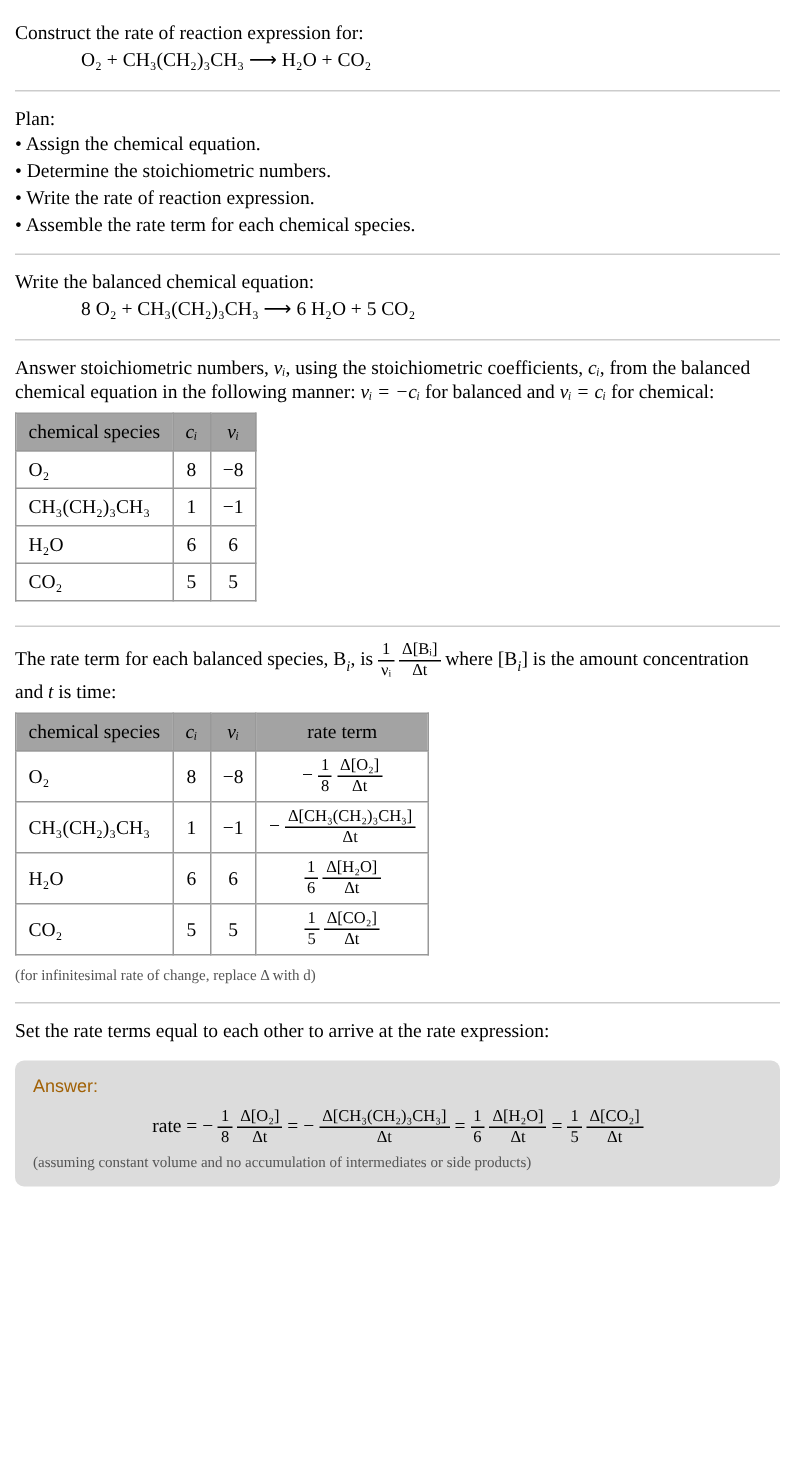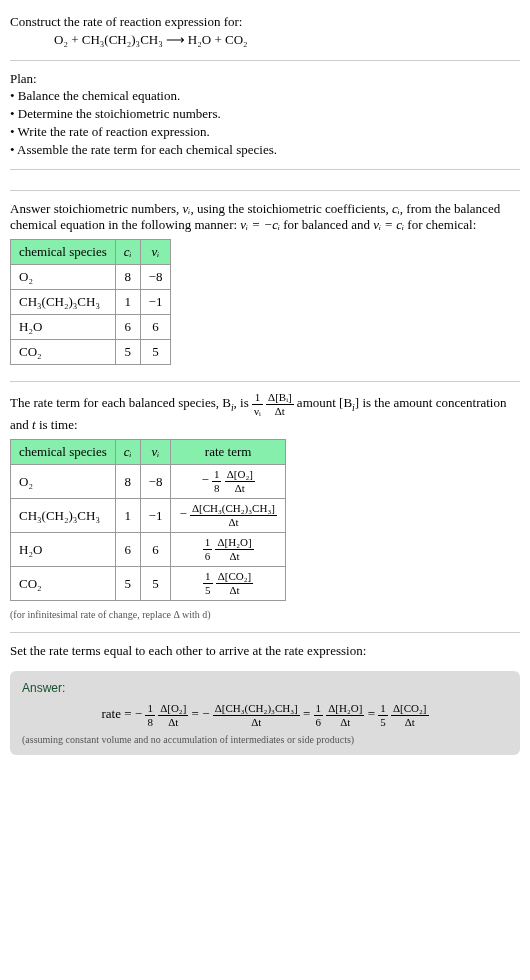--- a/index.html
+++ b/index.html
@@ -47,21 +47,21 @@
     }
     th, td {
       border: 1px solid #999;
       padding: 4px 8px;
       text-align: center;
       font-family: 'Times New Roman', serif;
       font-size: 13px;
     }
     th {
       font-weight: normal;
-      background: #86efac;
+      background: #a3a3a3;
     }
     .left-align {
       text-align: left;
     }
     .frac {
       display: inline-block;
       vertical-align: middle;
       text-align: center;
       font-size: 11px;
       line-height: 1;
@@ -82,21 +82,21 @@
     }
     .answer-box {
       background: #dcdcdc;
       border-radius: 6px;
       padding: 10px 12px;
       margin-top: 6px;
     }
     .answer-box .answer-label {
       font-family: Arial, sans-serif;
       font-size: 12px;
-      color: #14532d;
+      color: #a16207;
       margin-bottom: 4px;
     }
     .answer-box .rate-line {
       text-align: center;
       padding: 4px 0;
     }
     .answer-box .assumption {
       font-size: 10px;
       color: #555;
       padding-top: 2px;
@@ -117,30 +117,32 @@
 <div class="section">
   <div>Construct the rate of reaction expression for:</div>
   <div class="equation">O₂ + CH₃(CH₂)₃CH₃  ⟶  H₂O + CO₂</div>
 </div>
 
 <div class="divider"></div>
 
 <div class="section">
   <div>Plan:</div>
   <ul class="bullet-list">
-    <li>Balance the chemical equation.</li>
+    <li>Assign the chemical equation.</li>
     <li>Determine the stoichiometric numbers.</li>
     <li>Write the rate of reaction expression.</li>
     <li>Assemble the rate term for each chemical species.</li>
   </ul>
 </div>
 
 <div class="divider"></div>
 
 <div class="section">
+  <div>Write the balanced chemical equation:</div>
+  <div class="equation">8 O₂ + CH₃(CH₂)₃CH₃  ⟶  6 H₂O + 5 CO₂</div>
 </div>
 
 <div class="divider"></div>
 
 <div class="section">
   <div>
     <span>Answer stoichiometric numbers, </span><span class="nu">νᵢ</span><span>, using the stoichiometric coefficients, </span><span class="ci">cᵢ</span><span>, from the balanced chemical equation in the following manner: </span><span class="nu">νᵢ = −cᵢ</span><span> for balanced and </span><span class="nu">νᵢ = cᵢ</span><span> for chemical:</span>
   </div>
   <table>
     <tbody>
@@ -179,21 +181,21 @@
   <div>
     <span>The rate term for each balanced species, B</span><sub class="inline-sub">i</sub><span>, is </span>
     <span class="frac">
       <span class="num">1</span>
       <span class="den">νᵢ</span>
     </span>
     <span class="frac">
       <span class="num">Δ[Bᵢ]</span>
       <span class="den">Δt</span>
     </span>
-    <span> amount [B</span><sub class="inline-sub">i</sub><span>] is the amount concentration and </span><i>t</i><span> is time:</span>
+    <span> where [B</span><sub class="inline-sub">i</sub><span>] is the amount concentration and </span><i>t</i><span> is time:</span>
   </div>
 
   <table>
     <tbody>
         <tr>
       <th class="left-align">chemical species</th>
       <th><span class="ci">cᵢ</span></th>
       <th><span class="nu">νᵢ</span></th>
       <th>rate term</th>
     </tr>

